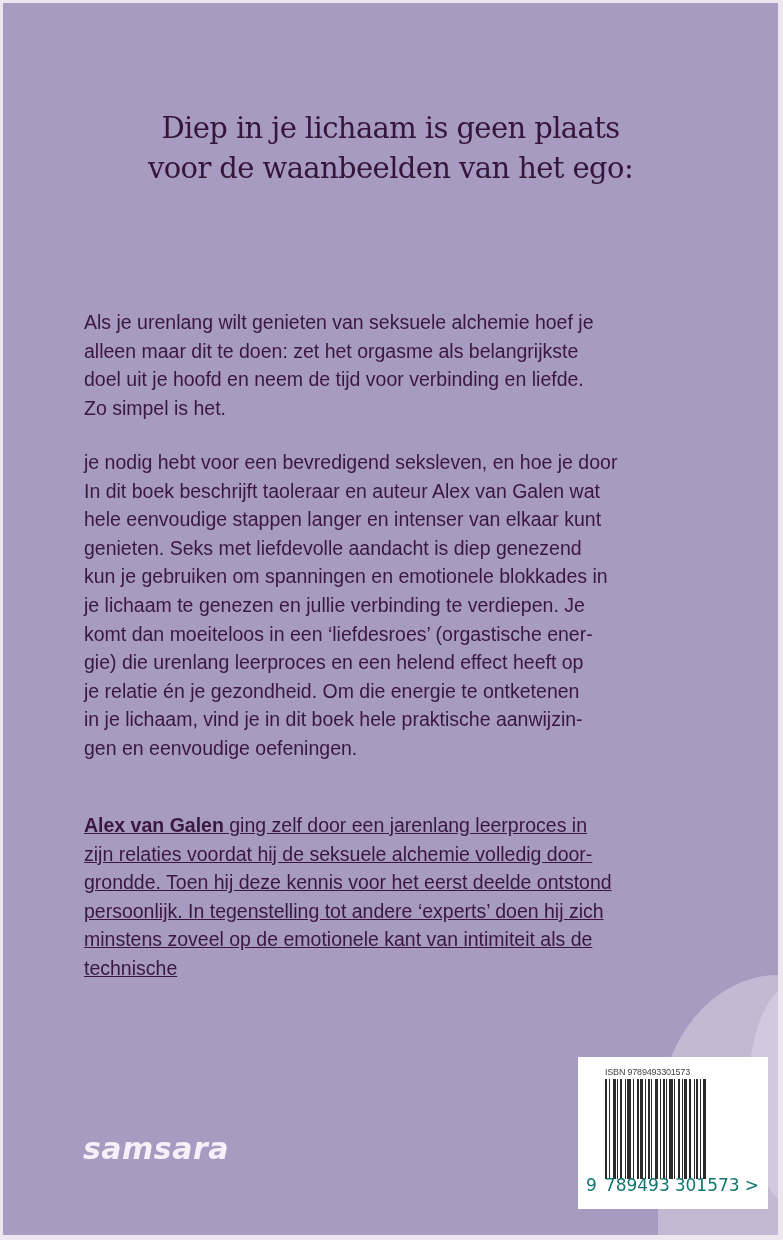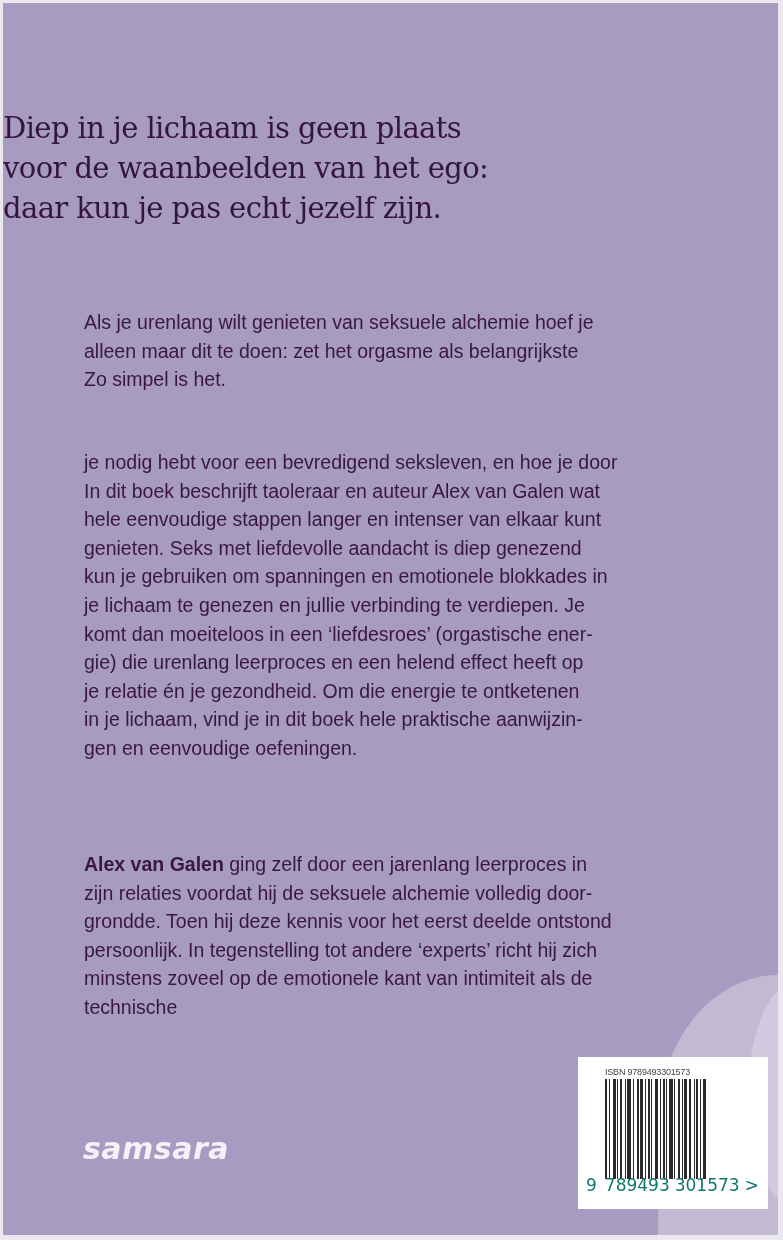--- a/index.html
+++ b/index.html
@@ -37,42 +37,42 @@
       height: 220px;
       border-radius: 60% 0 0 60%;
       background: #d9d0e2;
       opacity: 0.7;
     }
     .quote {
       position: absolute;
       left: 0;
       top: 105px;
       width: 775px;
-      text-align: left;
+      text-align: center;
       font-family: "DejaVu Serif", "Liberation Serif", serif;
       font-size: 29px;
       line-height: 40px;
       color: #35153a;
       letter-spacing: -0.6px;
     }
     .quote div { white-space: nowrap; }
     .body-text {
       position: absolute;
       left: 81px;
       width: 650px;
       font-family: "Liberation Sans", "DejaVu Sans", sans-serif;
       font-size: 19.5px;
       line-height: 28.6px;
       color: #3a173f;
       margin-top: 21px;
     }
     .body-text .line { white-space: nowrap; }
     .p1 { top: 284px; }
     .p2 { top: 424px; }
-    .p3 { top: 826px; }
+    .p3 { top: 787px; text-decoration: underline; }
     .bold { font-weight: bold; }
     .publisher {
       position: absolute;
       left: 80px;
       top: 1128px;
       font-family: "DejaVu Sans", "Liberation Sans", sans-serif;
       font-style: italic;
       font-weight: bold;
       font-size: 30px;
       color: #f4f1f8;
@@ -126,26 +126,26 @@
 </head>
 <body>
 
 <div class="cover">
   <div class="corner-shape"></div>
   <div class="corner-shape-2"></div>
 
   <div class="quote">
     <div>Diep in je lichaam is geen plaats</div>
     <div>voor de waanbeelden van het ego:</div>
-    <div>daar kun je pas echt jezelf zijn.</div>
   </div>
 
   <div class="body-text p1">
     <div class="line">Als je urenlang wilt genieten van seksuele alchemie hoef je</div>
     <div class="line">alleen maar dit te doen: zet het orgasme als belangrijkste</div>
+    <div class="line">doel uit je hoofd en neem de tijd voor verbinding en liefde.</div>
     <div class="line">Zo simpel is het.</div>
   </div>
 
   <div class="body-text p2">
     <div class="line">je nodig hebt voor een bevredigend seksleven, en hoe je door</div>
     <div class="line">In dit boek beschrijft taoleraar en auteur Alex van Galen wat</div>
     <div class="line">hele eenvoudige stappen langer en intenser van elkaar kunt</div>
     <div class="line">genieten. Seks met liefdevolle aandacht is diep genezend</div>
     <div class="line">kun je gebruiken om spanningen en emotionele blokkades in</div>
     <div class="line">je lichaam te genezen en jullie verbinding te verdiepen. Je</div>
@@ -153,21 +153,21 @@
     <div class="line">gie) die urenlang leerproces en een helend effect heeft op</div>
     <div class="line">je relatie én je gezondheid. Om die energie te ontketenen</div>
     <div class="line">in je lichaam, vind je in dit boek hele praktische aanwijzin-</div>
     <div class="line">gen en eenvoudige oefeningen.</div>
   </div>
 
   <div class="body-text p3">
     <div class="line"><span class="bold">Alex van Galen</span><span> ging zelf door een jarenlang leerproces in</span></div>
     <div class="line">zijn relaties voordat hij de seksuele alchemie volledig door-</div>
     <div class="line">grondde. Toen hij deze kennis voor het eerst deelde ontstond</div>
-    <div class="line">persoonlijk. In tegenstelling tot andere ‘experts’ richt hij zich</div>
+    <div class="line">persoonlijk. In tegenstelling tot andere ‘experts’ doen hij zich</div>
     <div class="line">minstens zoveel op de emotionele kant van intimiteit als de</div>
     <div class="line">technische</div>
   </div>
 
   <div class="publisher">samsara</div>
 
   <div class="barcode-box">
     <div class="isbn-label">ISBN 9789493301573</div>
     <div class="bars">
       <span style="width:2px"></span>

